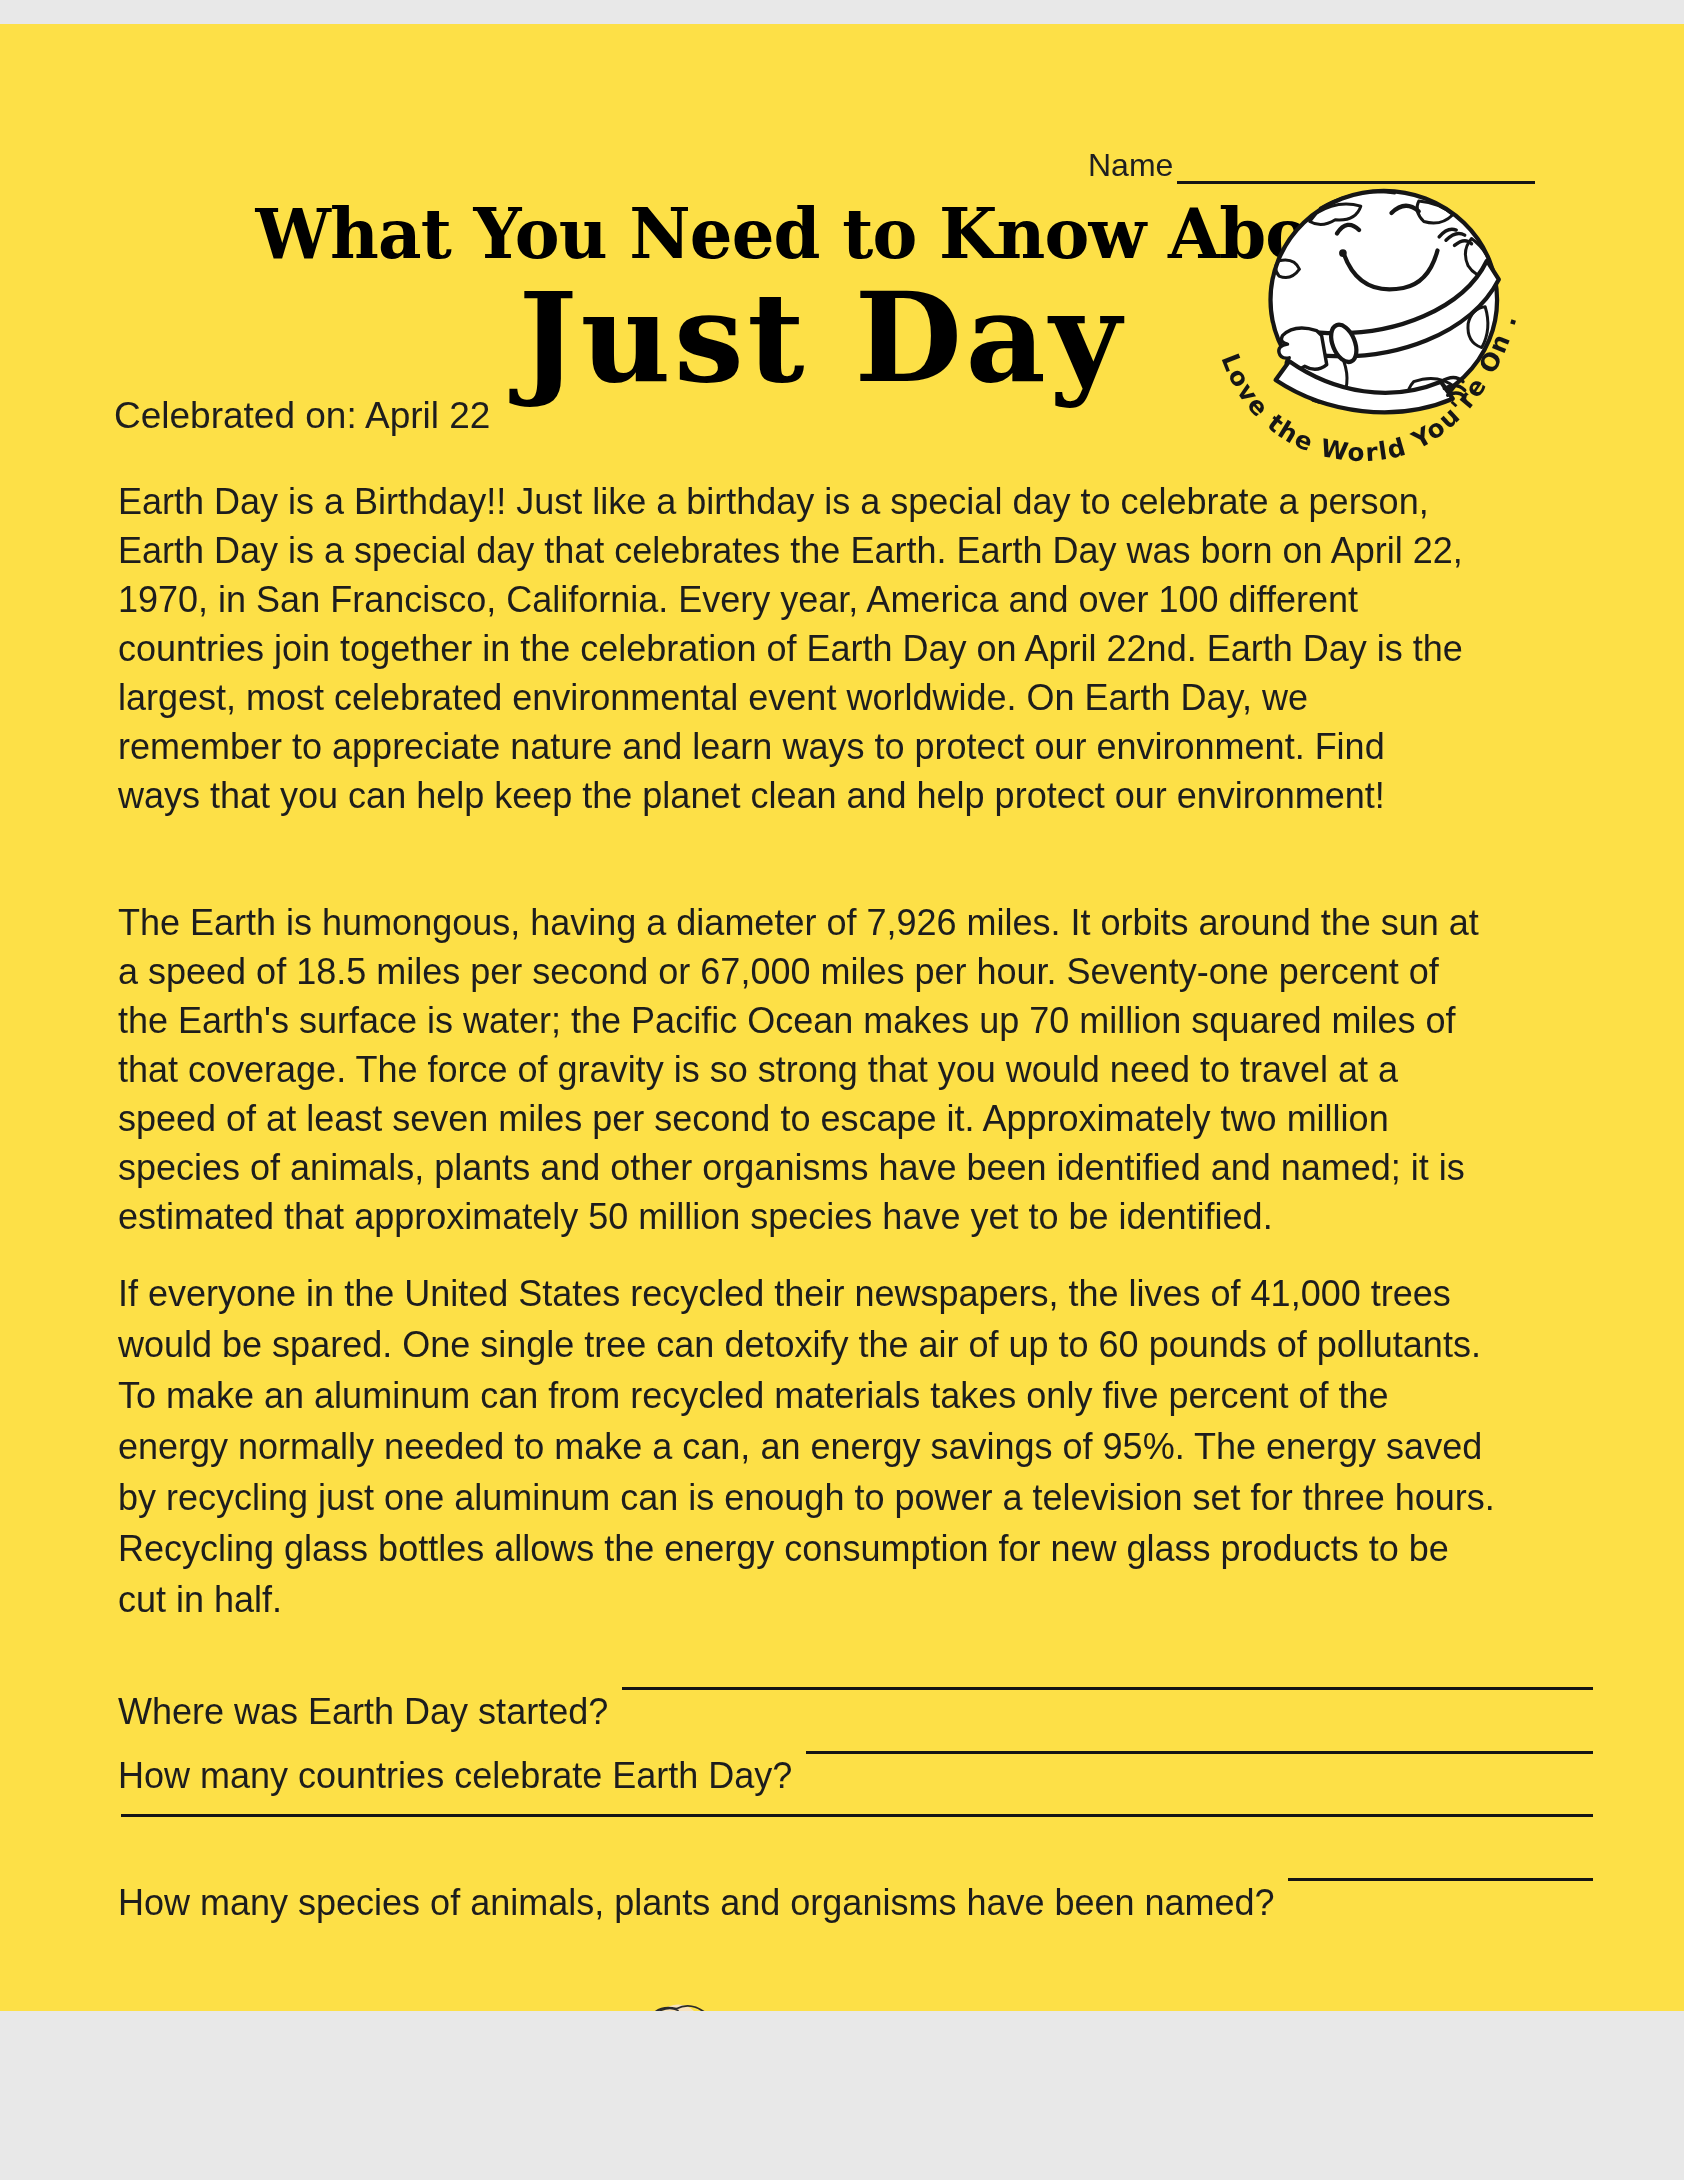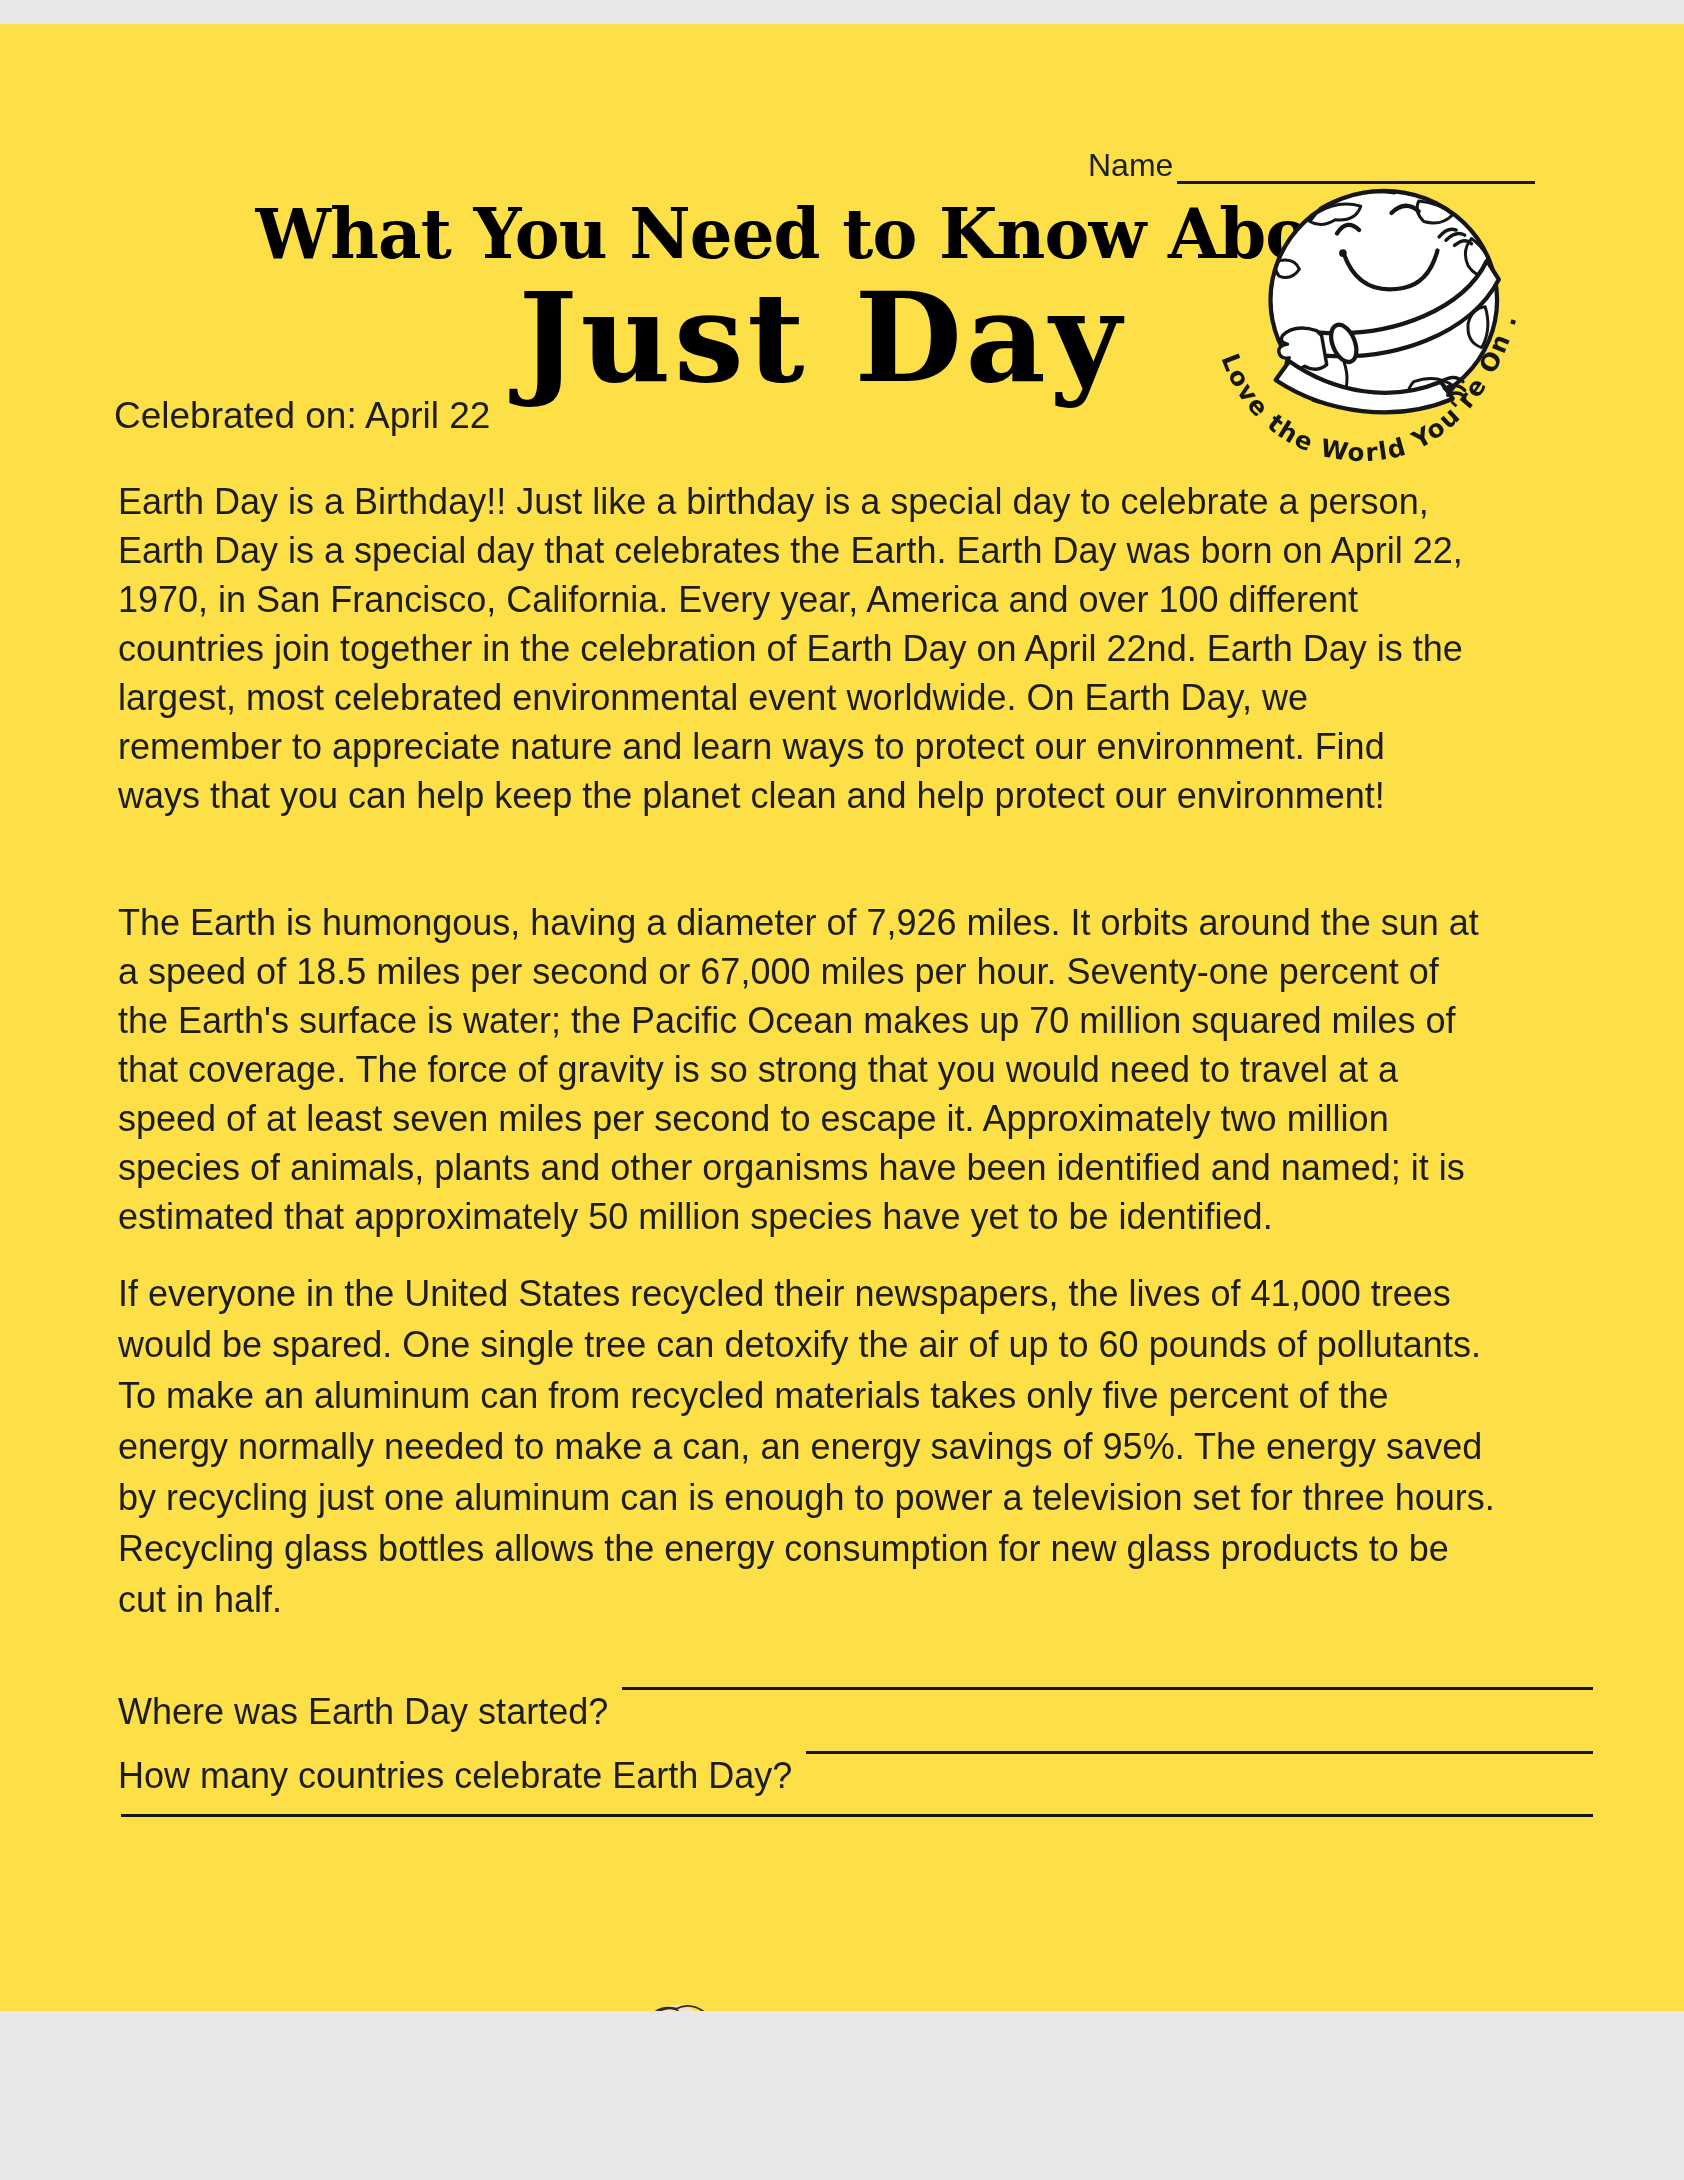--- a/index.html
+++ b/index.html
@@ -236,20 +236,24 @@
       <span class="q-label">Where was Earth Day started?</span>
       <span class="q-blank"></span>
     </div>
     <div class="q-row">
       <span class="q-label">How many countries celebrate Earth Day?</span>
       <span class="q-blank"></span>
     </div>
     <div class="q-row">
       <span class="q-blank tight"></span>
     </div>
+    <div class="q-row">
+      <span class="q-label">How many species of animals, plants and organisms have been named?</span>
+      <span class="q-blank"></span>
+    </div>
   </div>
 
   <svg class="squarehead-logo" viewBox="0 0 452 165">
     <circle cx="74" cy="32" r="27" fill="#f6e3e0" opacity="0.75"></circle>
     <g stroke="#2b2b2b" fill="none" stroke-linecap="round" stroke-linejoin="round">
 
       <path d="M46,22 L106,20 L110,72 L42,74 Z" fill="#ffffff" stroke-width="2.5"></path>
 
       <path d="M36,30 Q46,4 72,10 Q92,0 112,20" stroke-width="2.2"></path>
       <path d="M40,26 Q30,62 38,96" stroke-width="2.2"></path>

